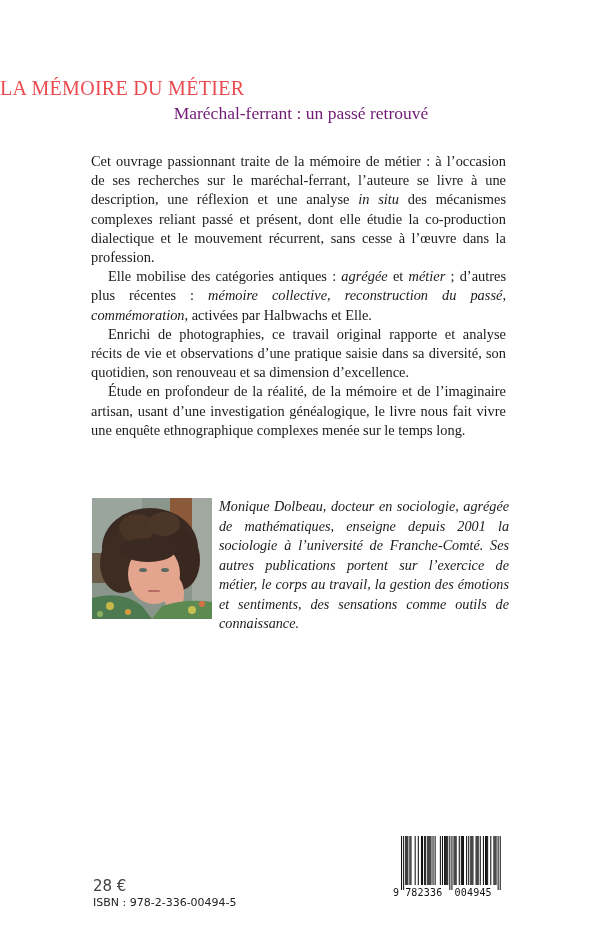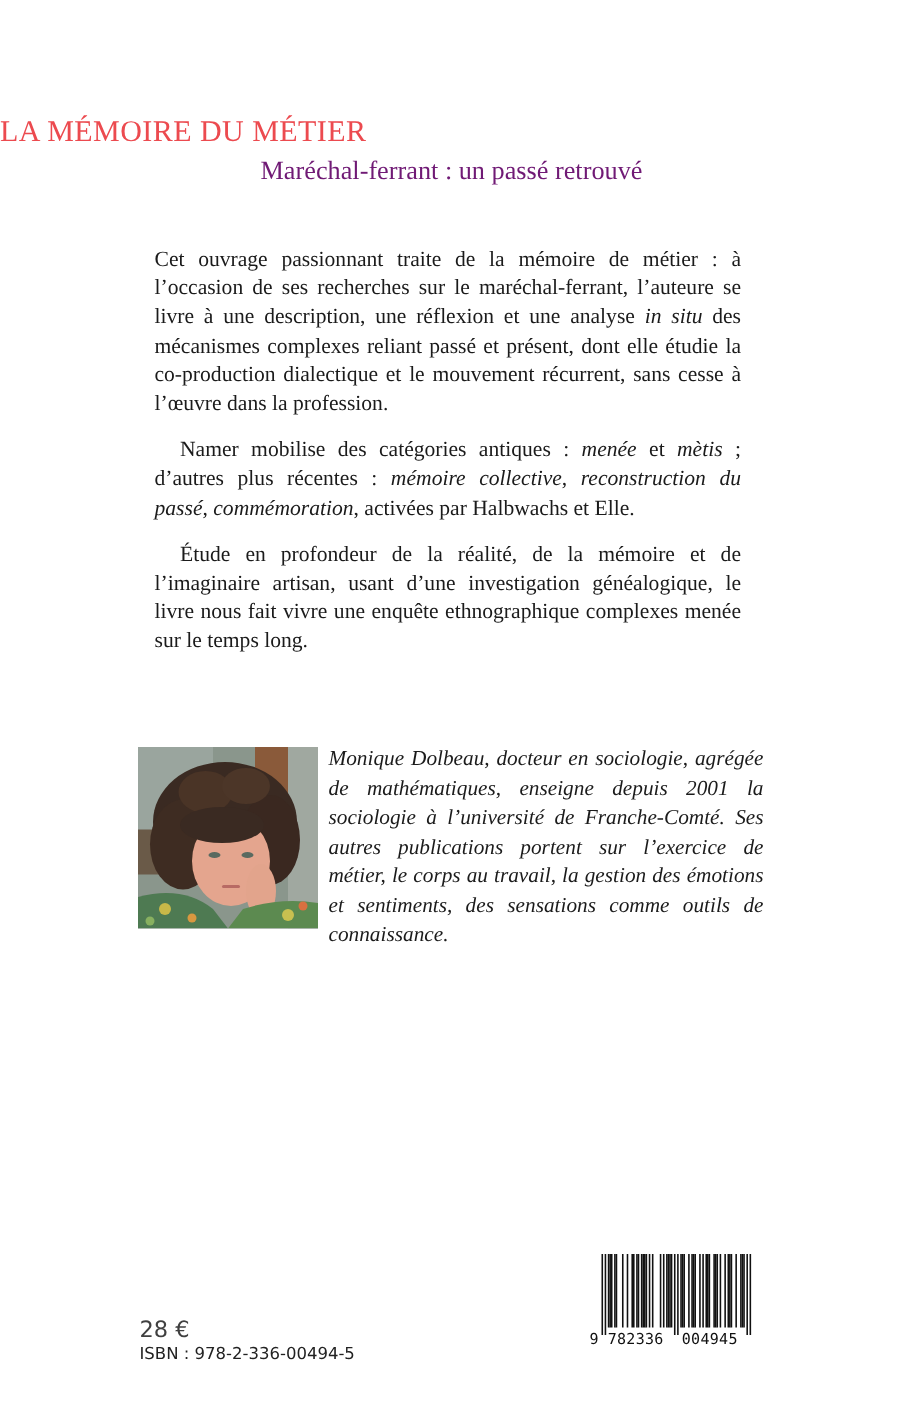--- a/index.html
+++ b/index.html
@@ -41,21 +41,21 @@
       position: absolute;
       left: 91px;
       top: 152px;
       width: 415px;
       font-size: 14.4px;
       line-height: 19.2px;
       text-align: justify;
       color: #1b1b1b;
     }
     .body-text p {
-      margin: 12px;
+      margin: 0;
       text-indent: 17px;
     }
     .body-text p.first {
       text-indent: 0;
     }
     .body-text em {
       font-style: italic;
     }
     .photo {
       position: absolute;
@@ -108,21 +108,22 @@
     }
   </style>
 </head>
 <body>
 
 <div class="title">LA MÉMOIRE DU MÉTIER</div>
 <div class="subtitle">Maréchal-ferrant : un passé retrouvé</div>
 
 <div class="body-text">
   <p class="first"><span>Cet ouvrage passionnant traite de la mémoire de métier : à l’occasion de ses recherches sur le maréchal-ferrant, l’auteure se livre à une description, une réflexion et une analyse </span><em>in situ</em><span> des mécanismes complexes reliant passé et présent, dont elle étudie la co-production dialectique et le mouvement récurrent, sans cesse à l’œuvre dans la profession.</span></p>
-  <p><span>Namer mobilise des catégories antiques : </span><em>menée</em><span> et </span><em>mètis</em><span> ; d’autres plus récentes : </span><em>mémoire collective, reconstruction du passé, commémoration</em><span>, activées par Halbwachs et Elle.</span></p>
+  <p><span>Elle mobilise des catégories antiques : </span><em>agrégée</em><span> et </span><em>métier</em><span> ; d’autres plus récentes : </span><em>mémoire collective, reconstruction du passé, commémoration</em><span>, activées par Halbwachs et Elle.</span></p>
+  <p><span>Enrichi de photographies, ce travail original rapporte et analyse récits de vie et observations d’une pratique saisie dans sa diversité, son quotidien, son renouveau et sa dimension d’excellence.</span></p>
   <p><span>Étude en profondeur de la réalité, de la mémoire et de l’imaginaire artisan, usant d’une investigation généalogique, le livre nous fait vivre une enquête ethnographique complexes menée sur le temps long.</span></p>
 </div>
 
 <div class="photo">
   <svg width="120" height="121" viewBox="0 0 120 121">
 
     <rect x="0" y="0" width="120" height="121" fill="#8a968c"></rect>
     <rect x="0" y="0" width="50" height="60" fill="#9aa59e"></rect>
     <rect x="78" y="0" width="26" height="70" fill="#8a5a3a"></rect>
     <rect x="100" y="0" width="20" height="121" fill="#a0a8a0"></rect>

